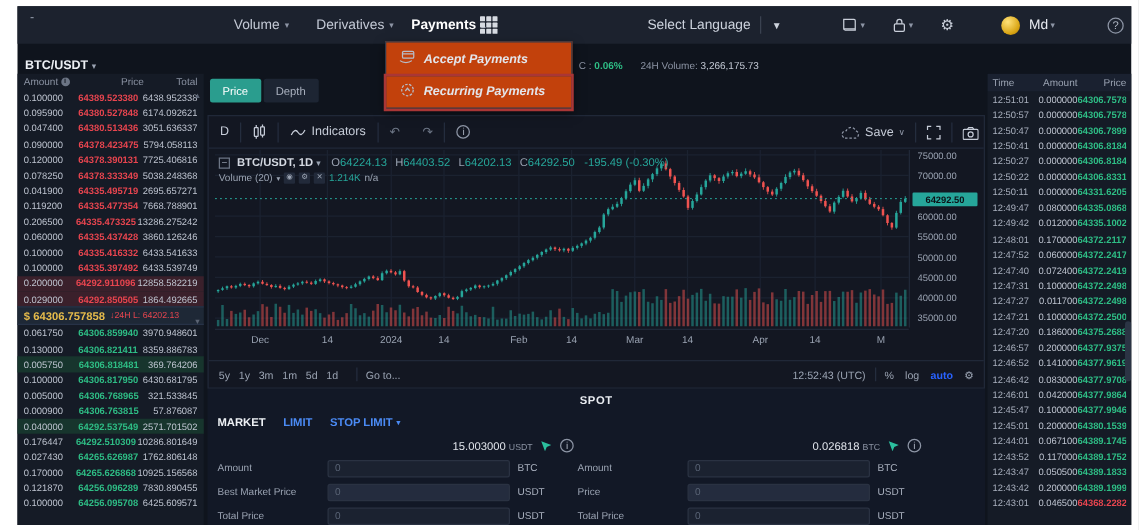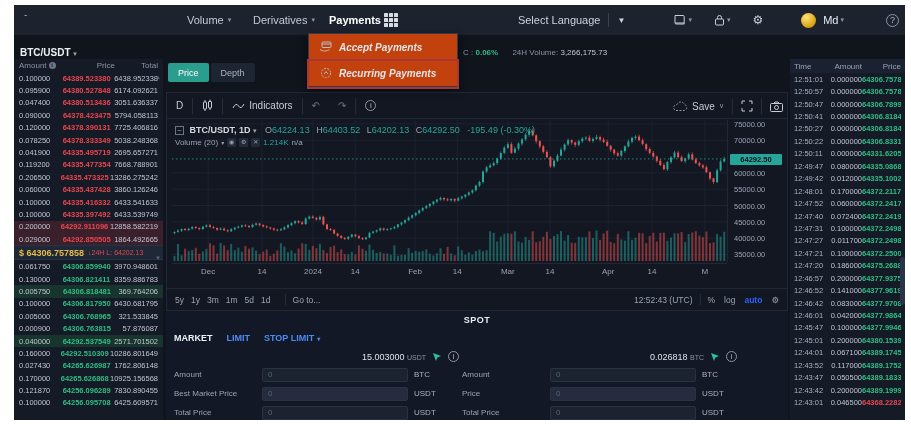--- a/index.html
+++ b/index.html
@@ -309,21 +309,21 @@
           <span class="a">0.000900</span>
           <span class="p bid">64306.763815</span>
           <span class="t">57.876087</span>
         </div>
         <div class="ob-row hl-bid">
           <span class="a">0.040000</span>
           <span class="p bid">64292.537549</span>
           <span class="t">2571.701502</span>
         </div>
         <div class="ob-row">
-          <span class="a">0.160000</span>
+          <span class="a">0.176447</span>
           <span class="p bid">64292.510309</span>
           <span class="t">10286.801649</span>
         </div>
         <div class="ob-row">
           <span class="a">0.027430</span>
           <span class="p bid">64265.626987</span>
           <span class="t">1762.806148</span>
         </div>
         <div class="ob-row">
           <span class="a">0.170000</span>

